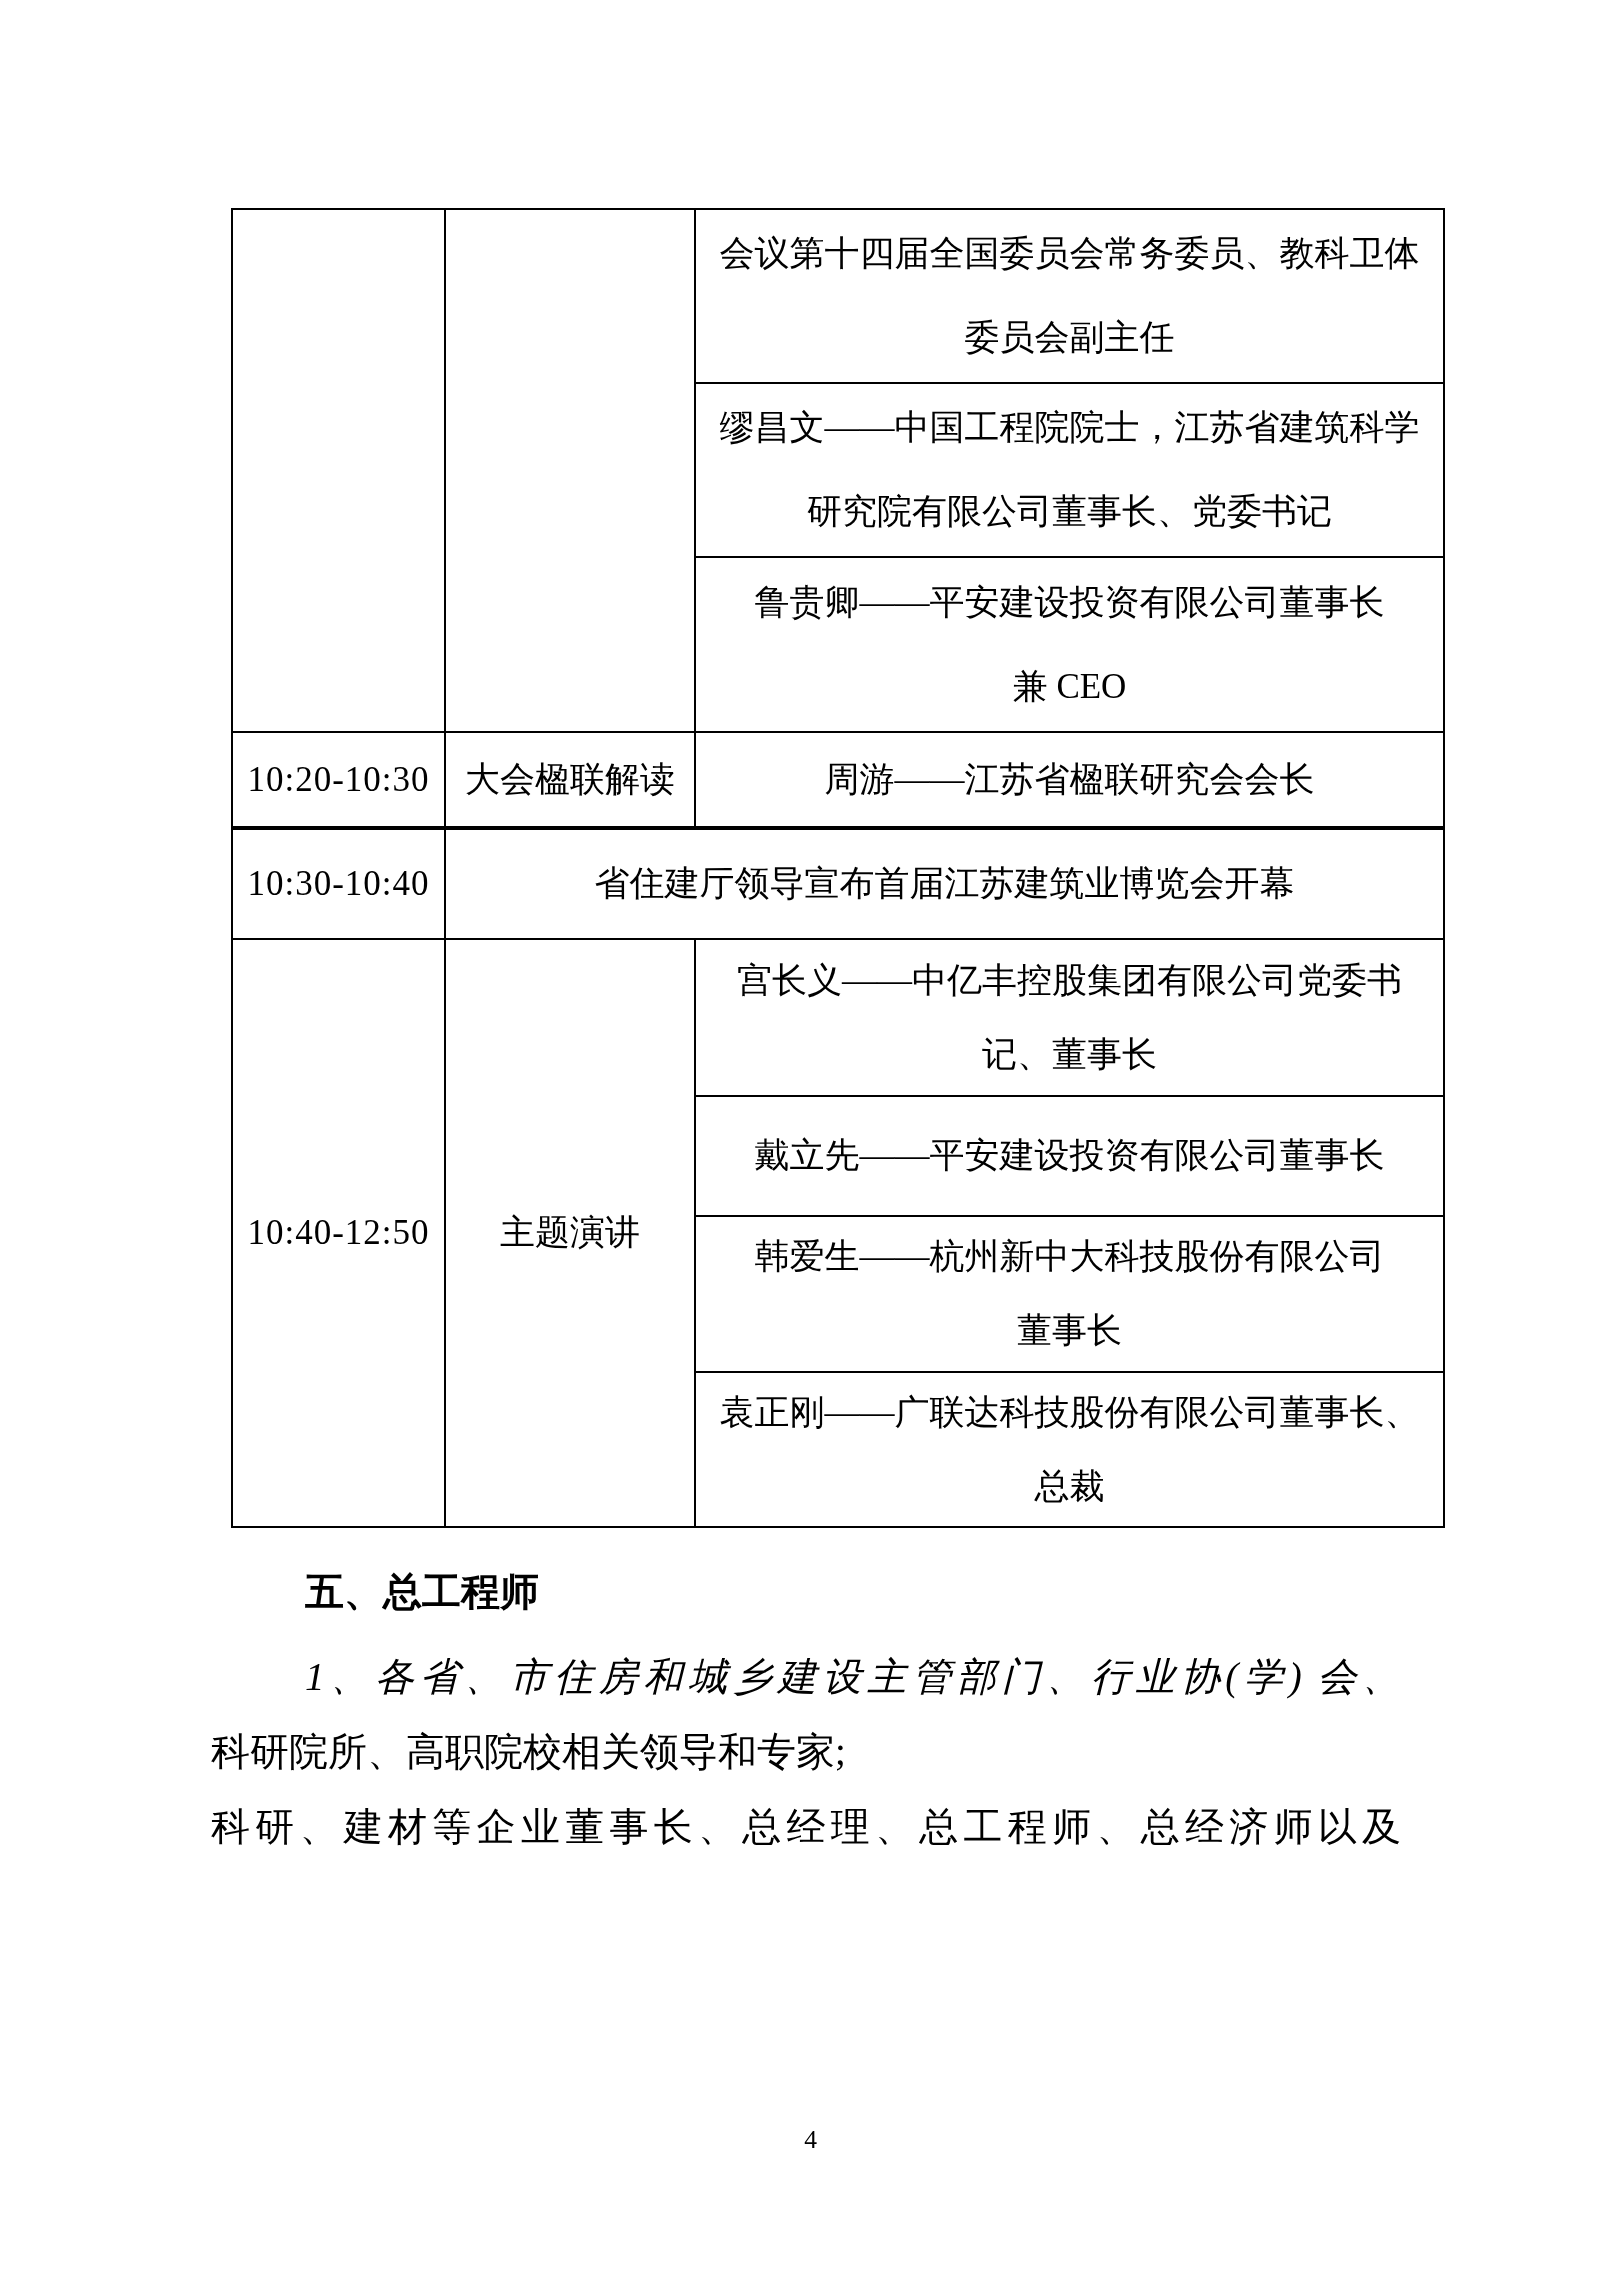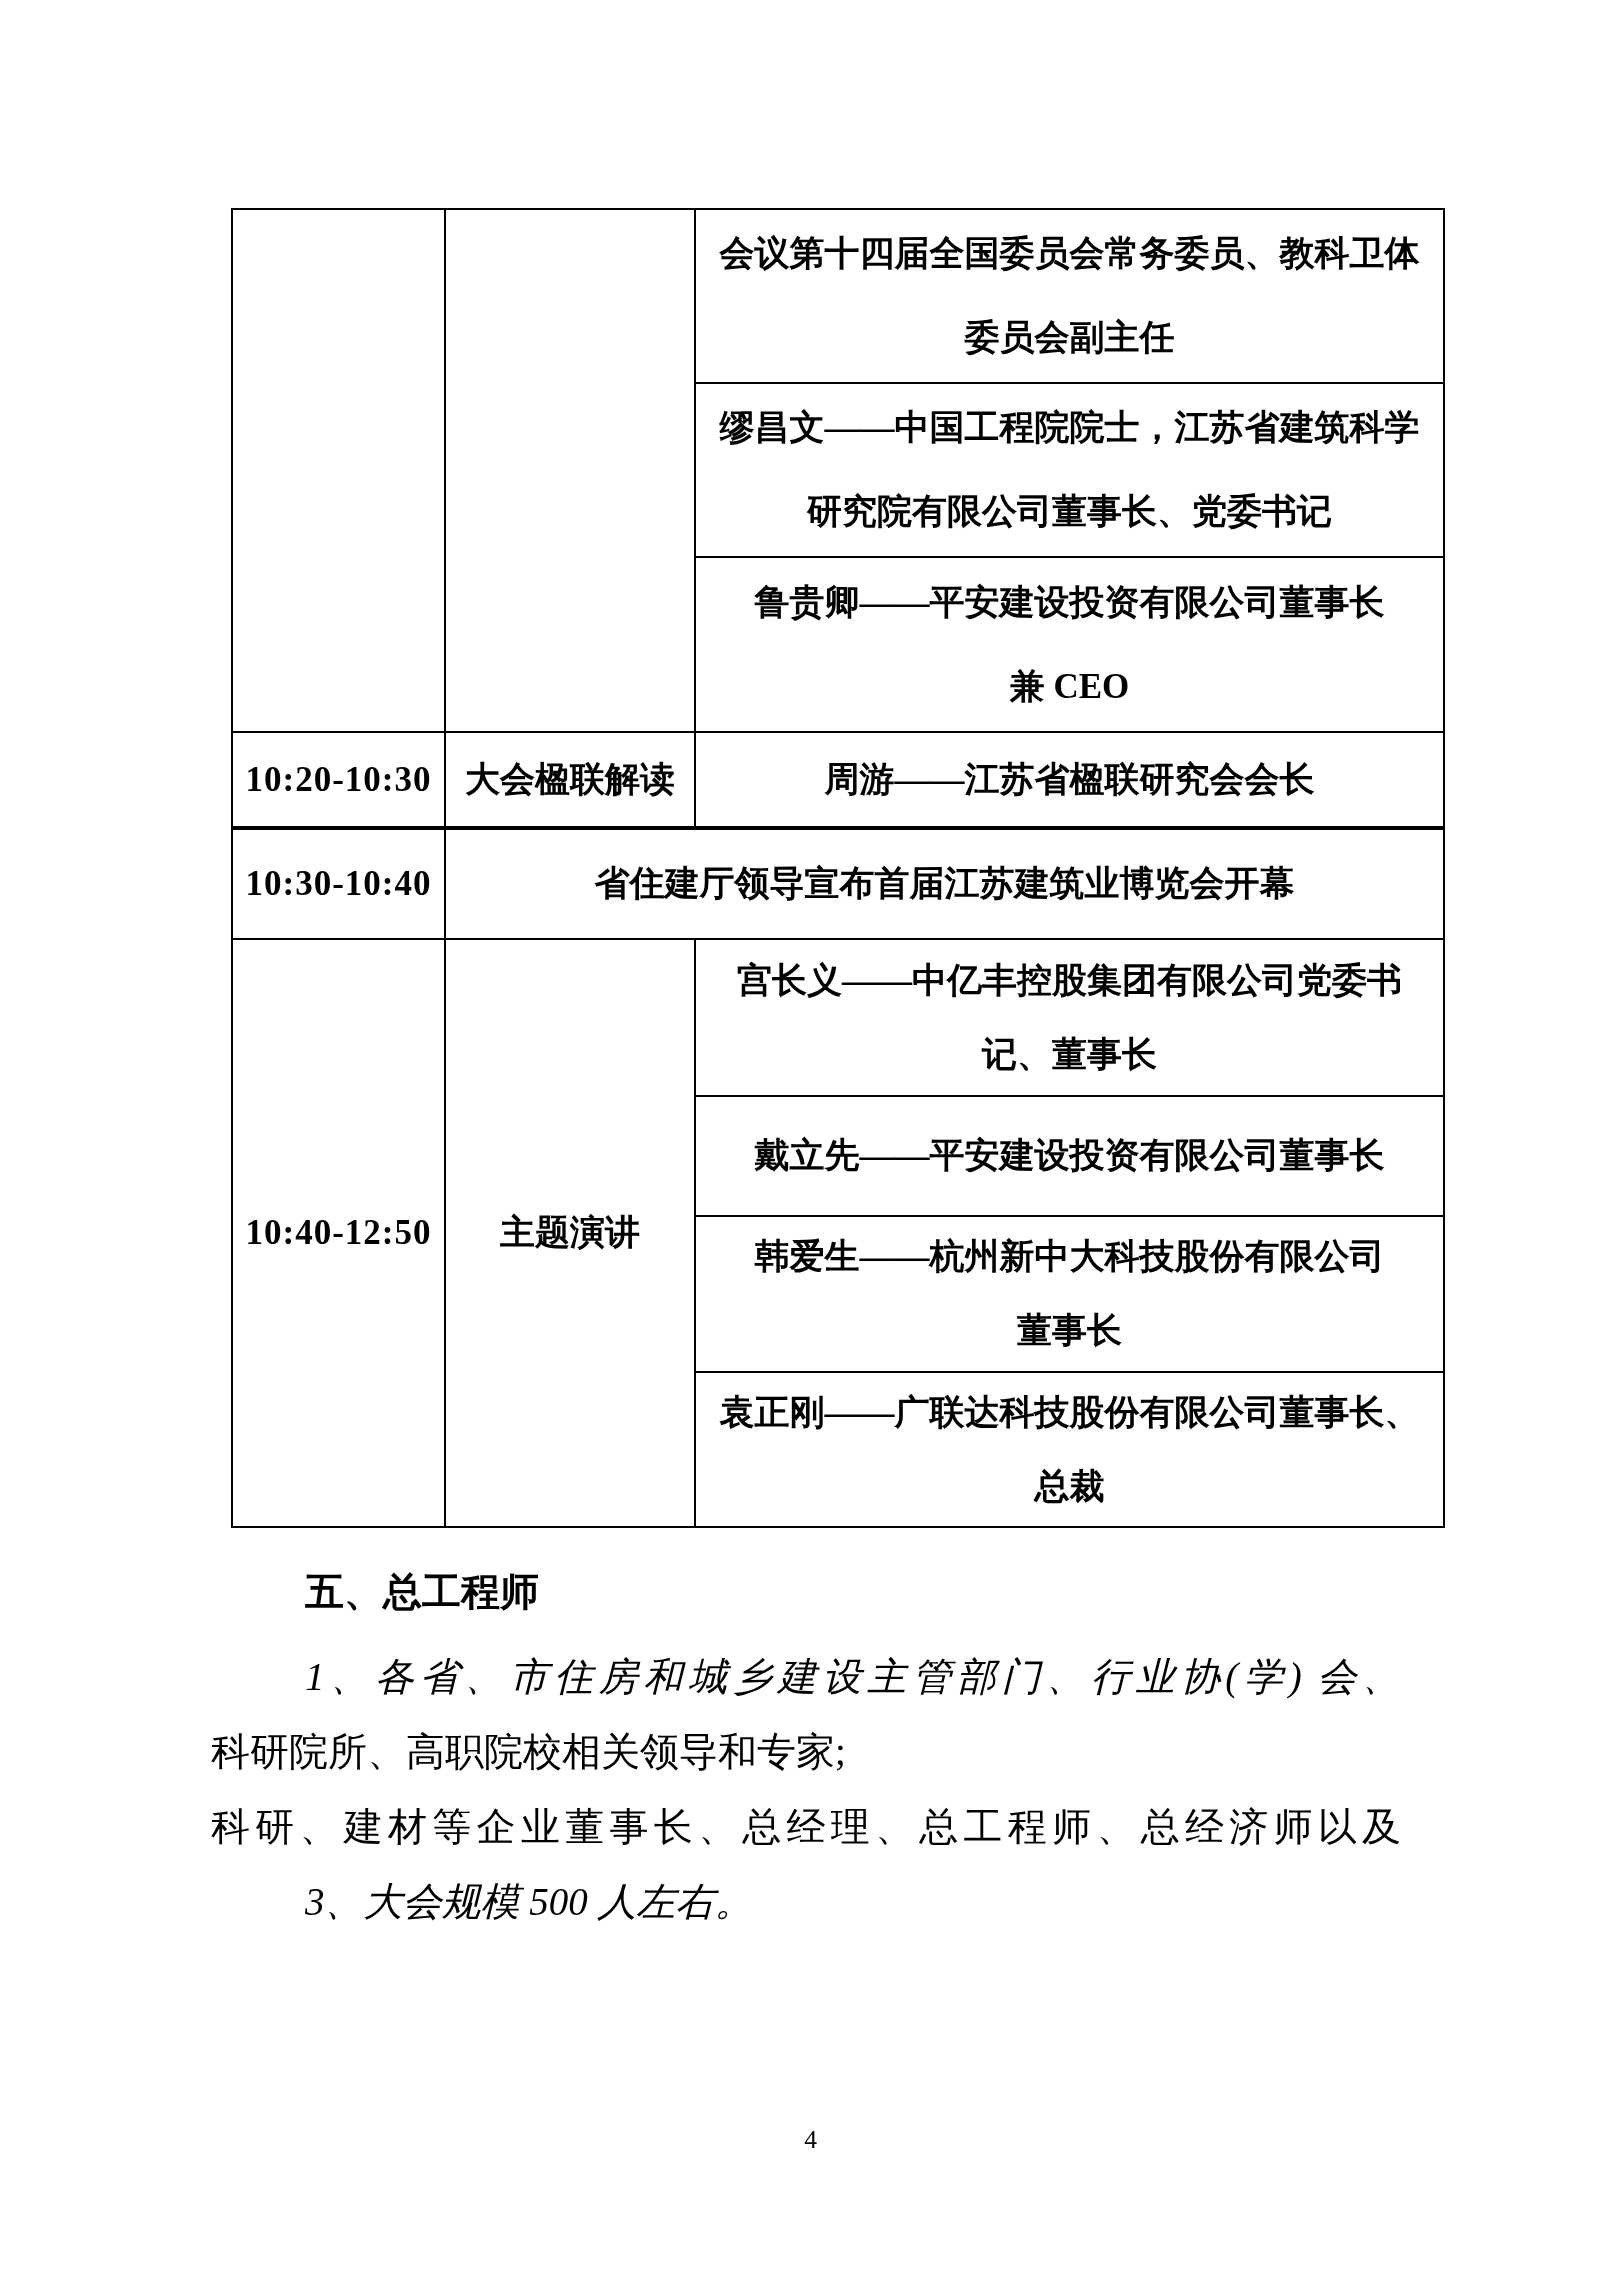--- a/index.html
+++ b/index.html
@@ -22,21 +22,20 @@
     padding:0;
     vertical-align:middle;
     overflow:hidden;
   }
   tr.row-d td{border-bottom-width:4.9px;}
   .cell-line{
     line-height:84px;
     font-size:35px;
     text-align:center;
     white-space:nowrap;
-    font-weight:bold;
   }
   td.tight .cell-line{line-height:74px;}
   td.time-cell .cell-line{letter-spacing:1px;}
   
   .section{
     position:absolute;left:211px;top:1564px;width:1190px;
   }
   .section-heading{
     font-family:"Liberation Sans","DejaVu Sans",sans-serif;
     font-weight:bold;
@@ -154,21 +153,18 @@
 
     <div>
       <div class="bline indent">1、各省、市住房和城乡建设主管部门、行业协(学) 会、</div>
       <div class="bline lastline">科研院所、高职院校相关领导和专家;</div>
     </div>
 
     <div>
       <div class="bline">科研、建材等企业董事长、总经理、总工程师、总经济师以及</div>
     </div>
 
-    <div>
-      <div class="bline indent lastline">3、大会规模 500 人左右。</div>
-    </div>
   </div>
 
   <div class="page-number">4</div>
 
 </div>
 
 
 </body></html>

